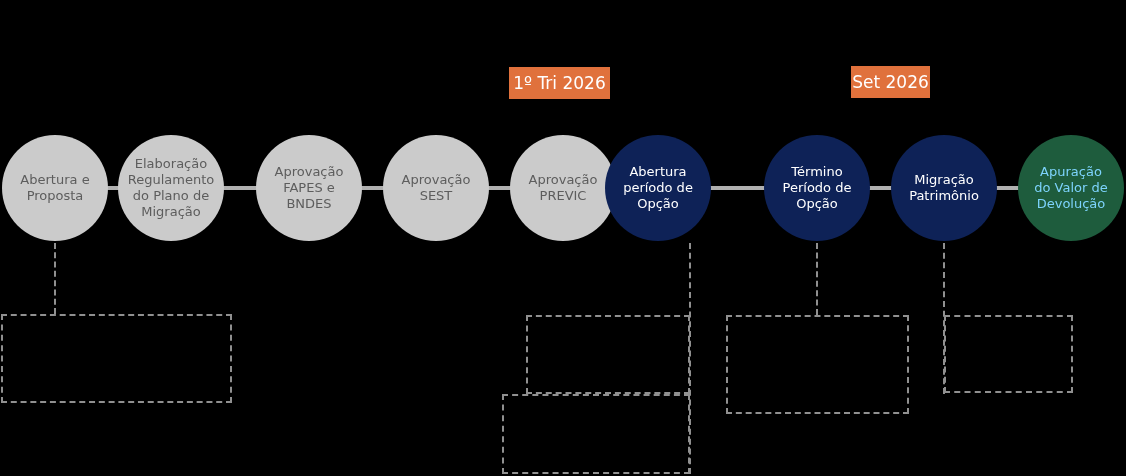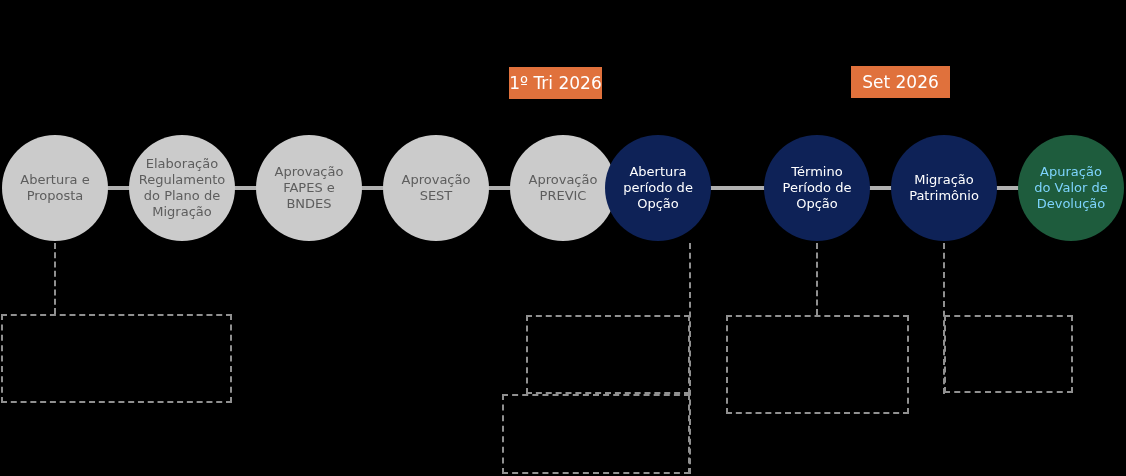--- a/index.html
+++ b/index.html
@@ -57,22 +57,22 @@
     height: 32px;
     background: #e0713c;
     color: #ffffff;
     font-size: 17px;
     font-weight: 500;
     display: flex;
     align-items: center;
     justify-content: center;
     z-index: 3;
   }
-  .badge-1 { left: 509px; top: 67px; width: 93px; }
-  .badge-2 { left: 851px; top: 66px; width: 99px; }
+  .badge-1 { left: 509px; top: 67px; width: 101px; }
+  .badge-2 { left: 851px; top: 66px; width: 79px; }
 
   
   .vconn {
     position: absolute;
     width: 0;
     border-left: 2px dashed #909090;
     z-index: 1;
   }
   .vconn-1 { left: 54px;  top: 243px; height: 71px;  }
   .vconn-2 { left: 689px; top: 243px; height: 231px; }
@@ -104,21 +104,21 @@
     <span>1º Tri 2026</span>
   </div>
   <div class="date-badge badge-2">
     <span>Set 2026</span>
   </div>
 
   <div class="step gray" style="left:2px">
     <span class="lbl">Abertura e
 Proposta</span>
   </div>
-  <div class="step gray" style="left:129px">
+  <div class="step gray" style="left:118px">
     <span class="lbl">Elaboração
 Regulamento
 do Plano de
 Migração</span>
   </div>
   <div class="step gray" style="left:256px">
     <span class="lbl">Aprovação
 FAPES e
 BNDES</span>
   </div>

